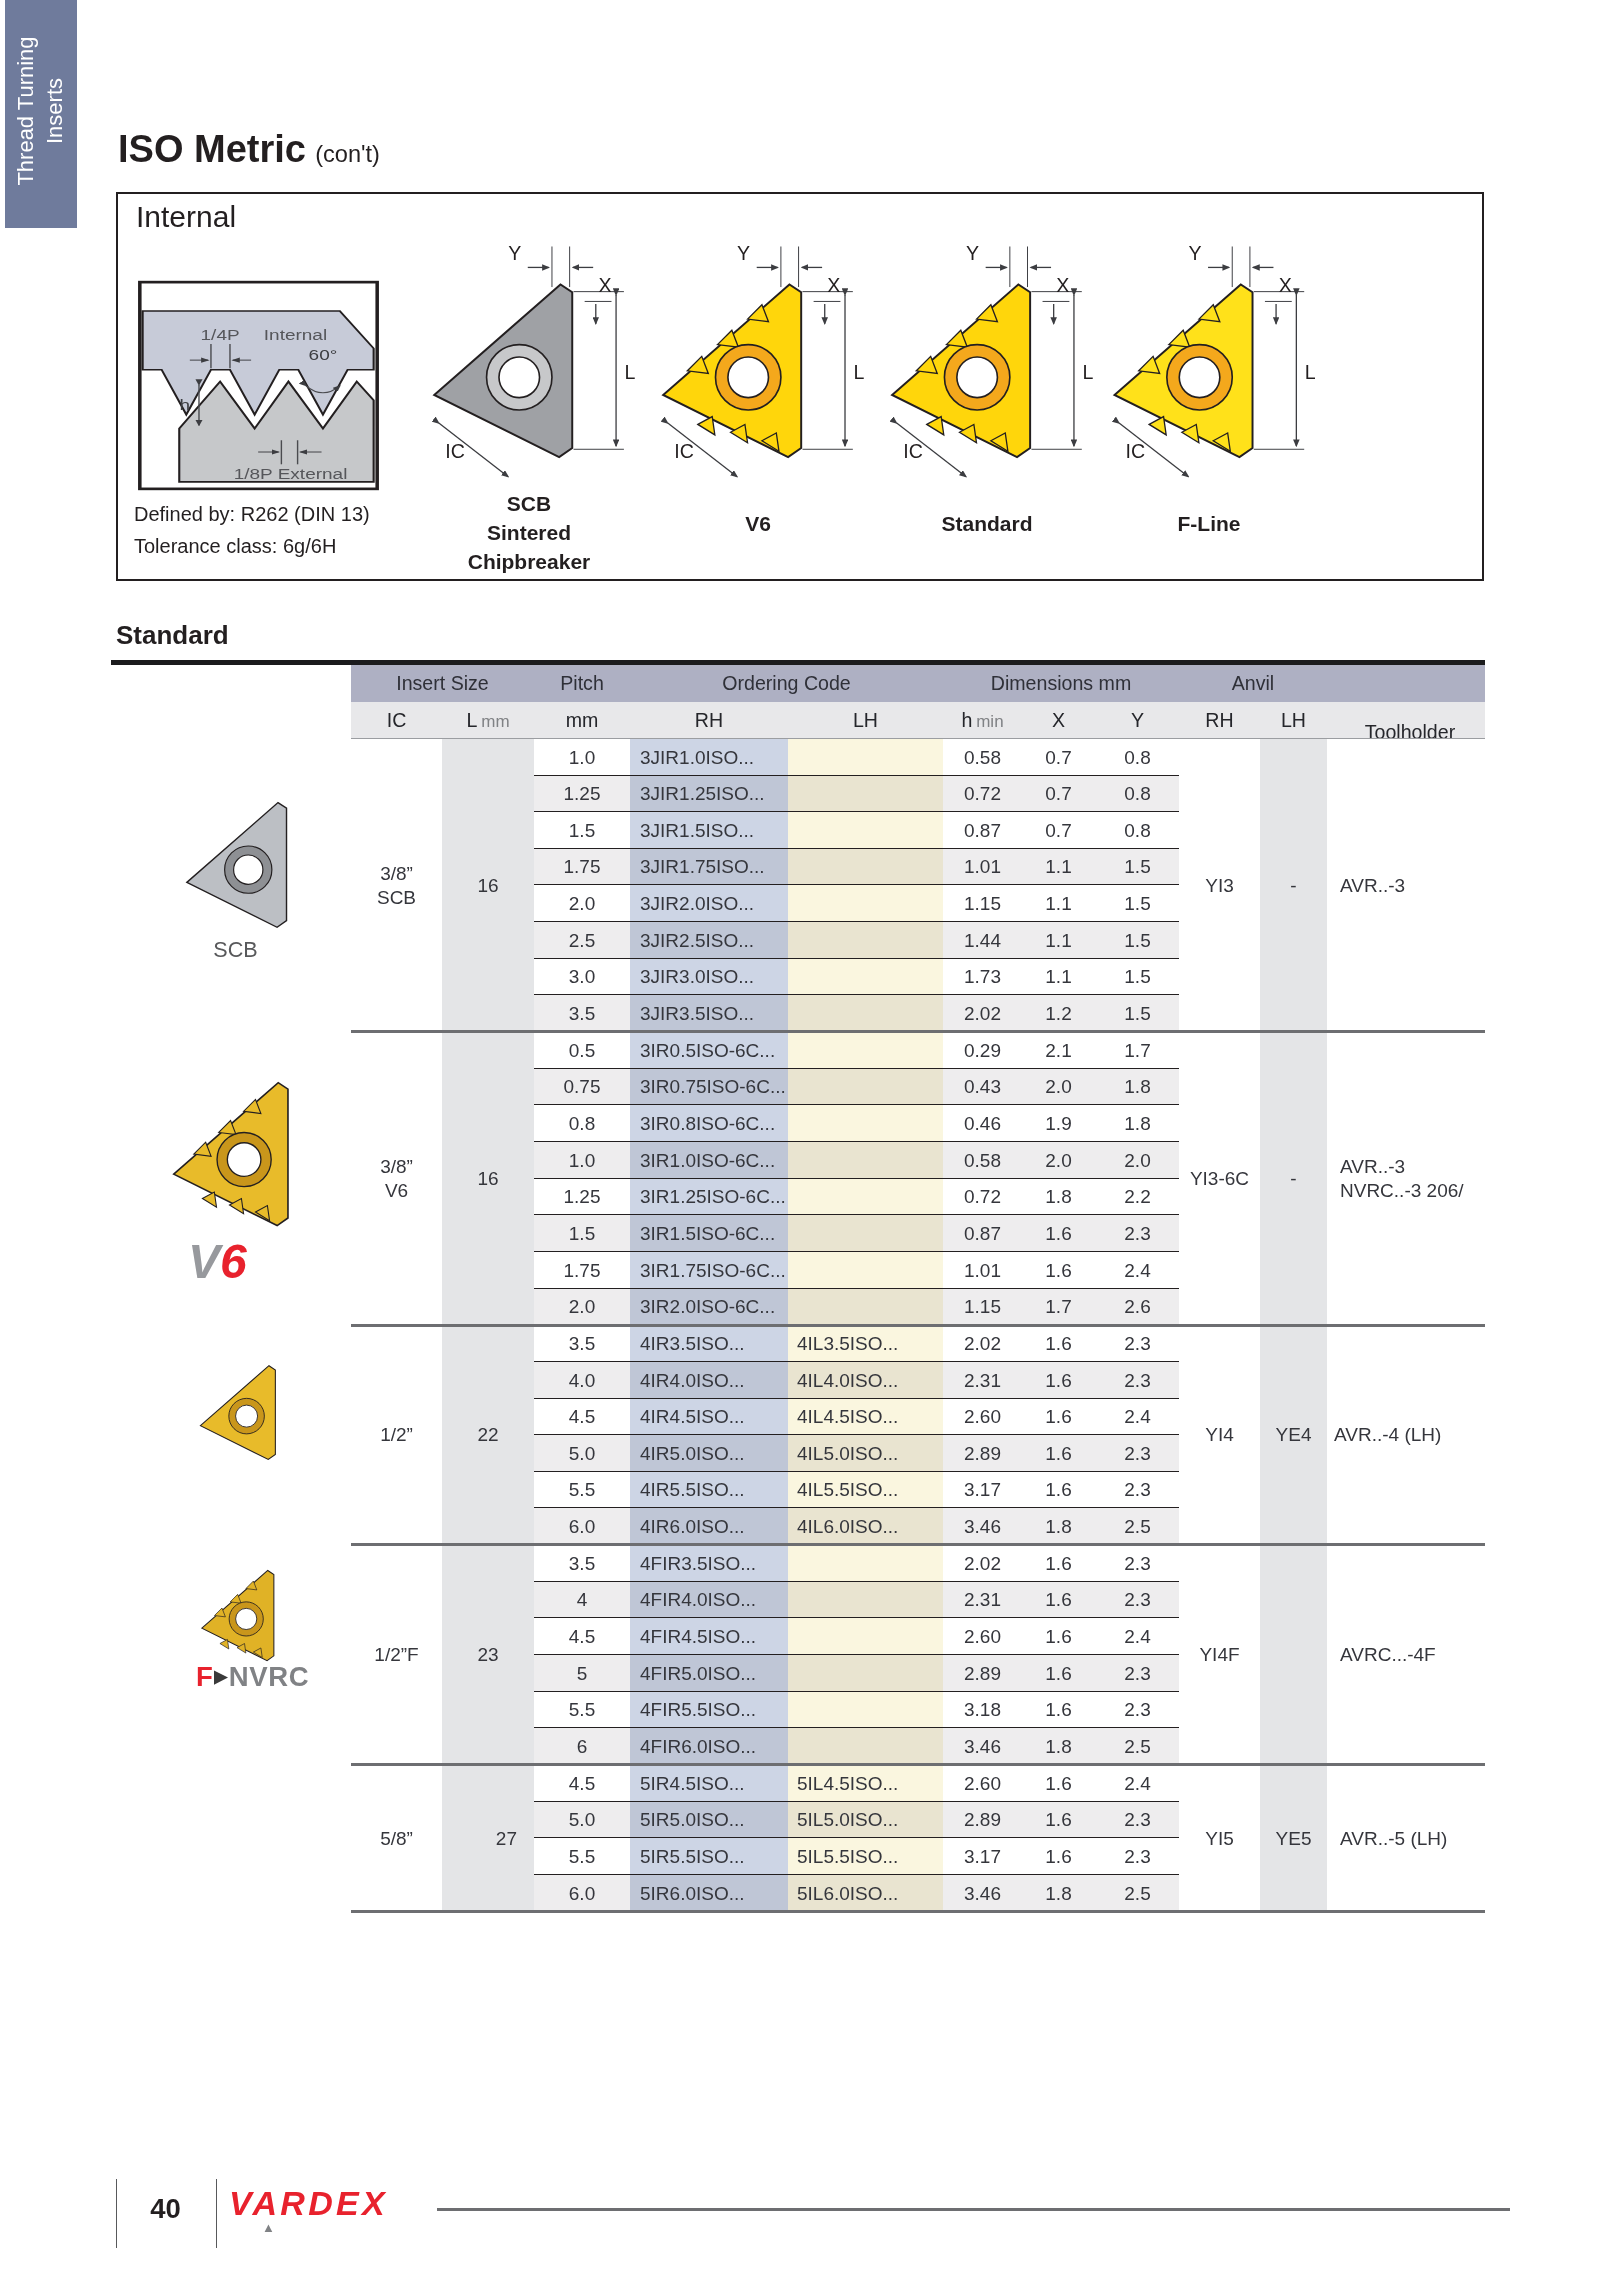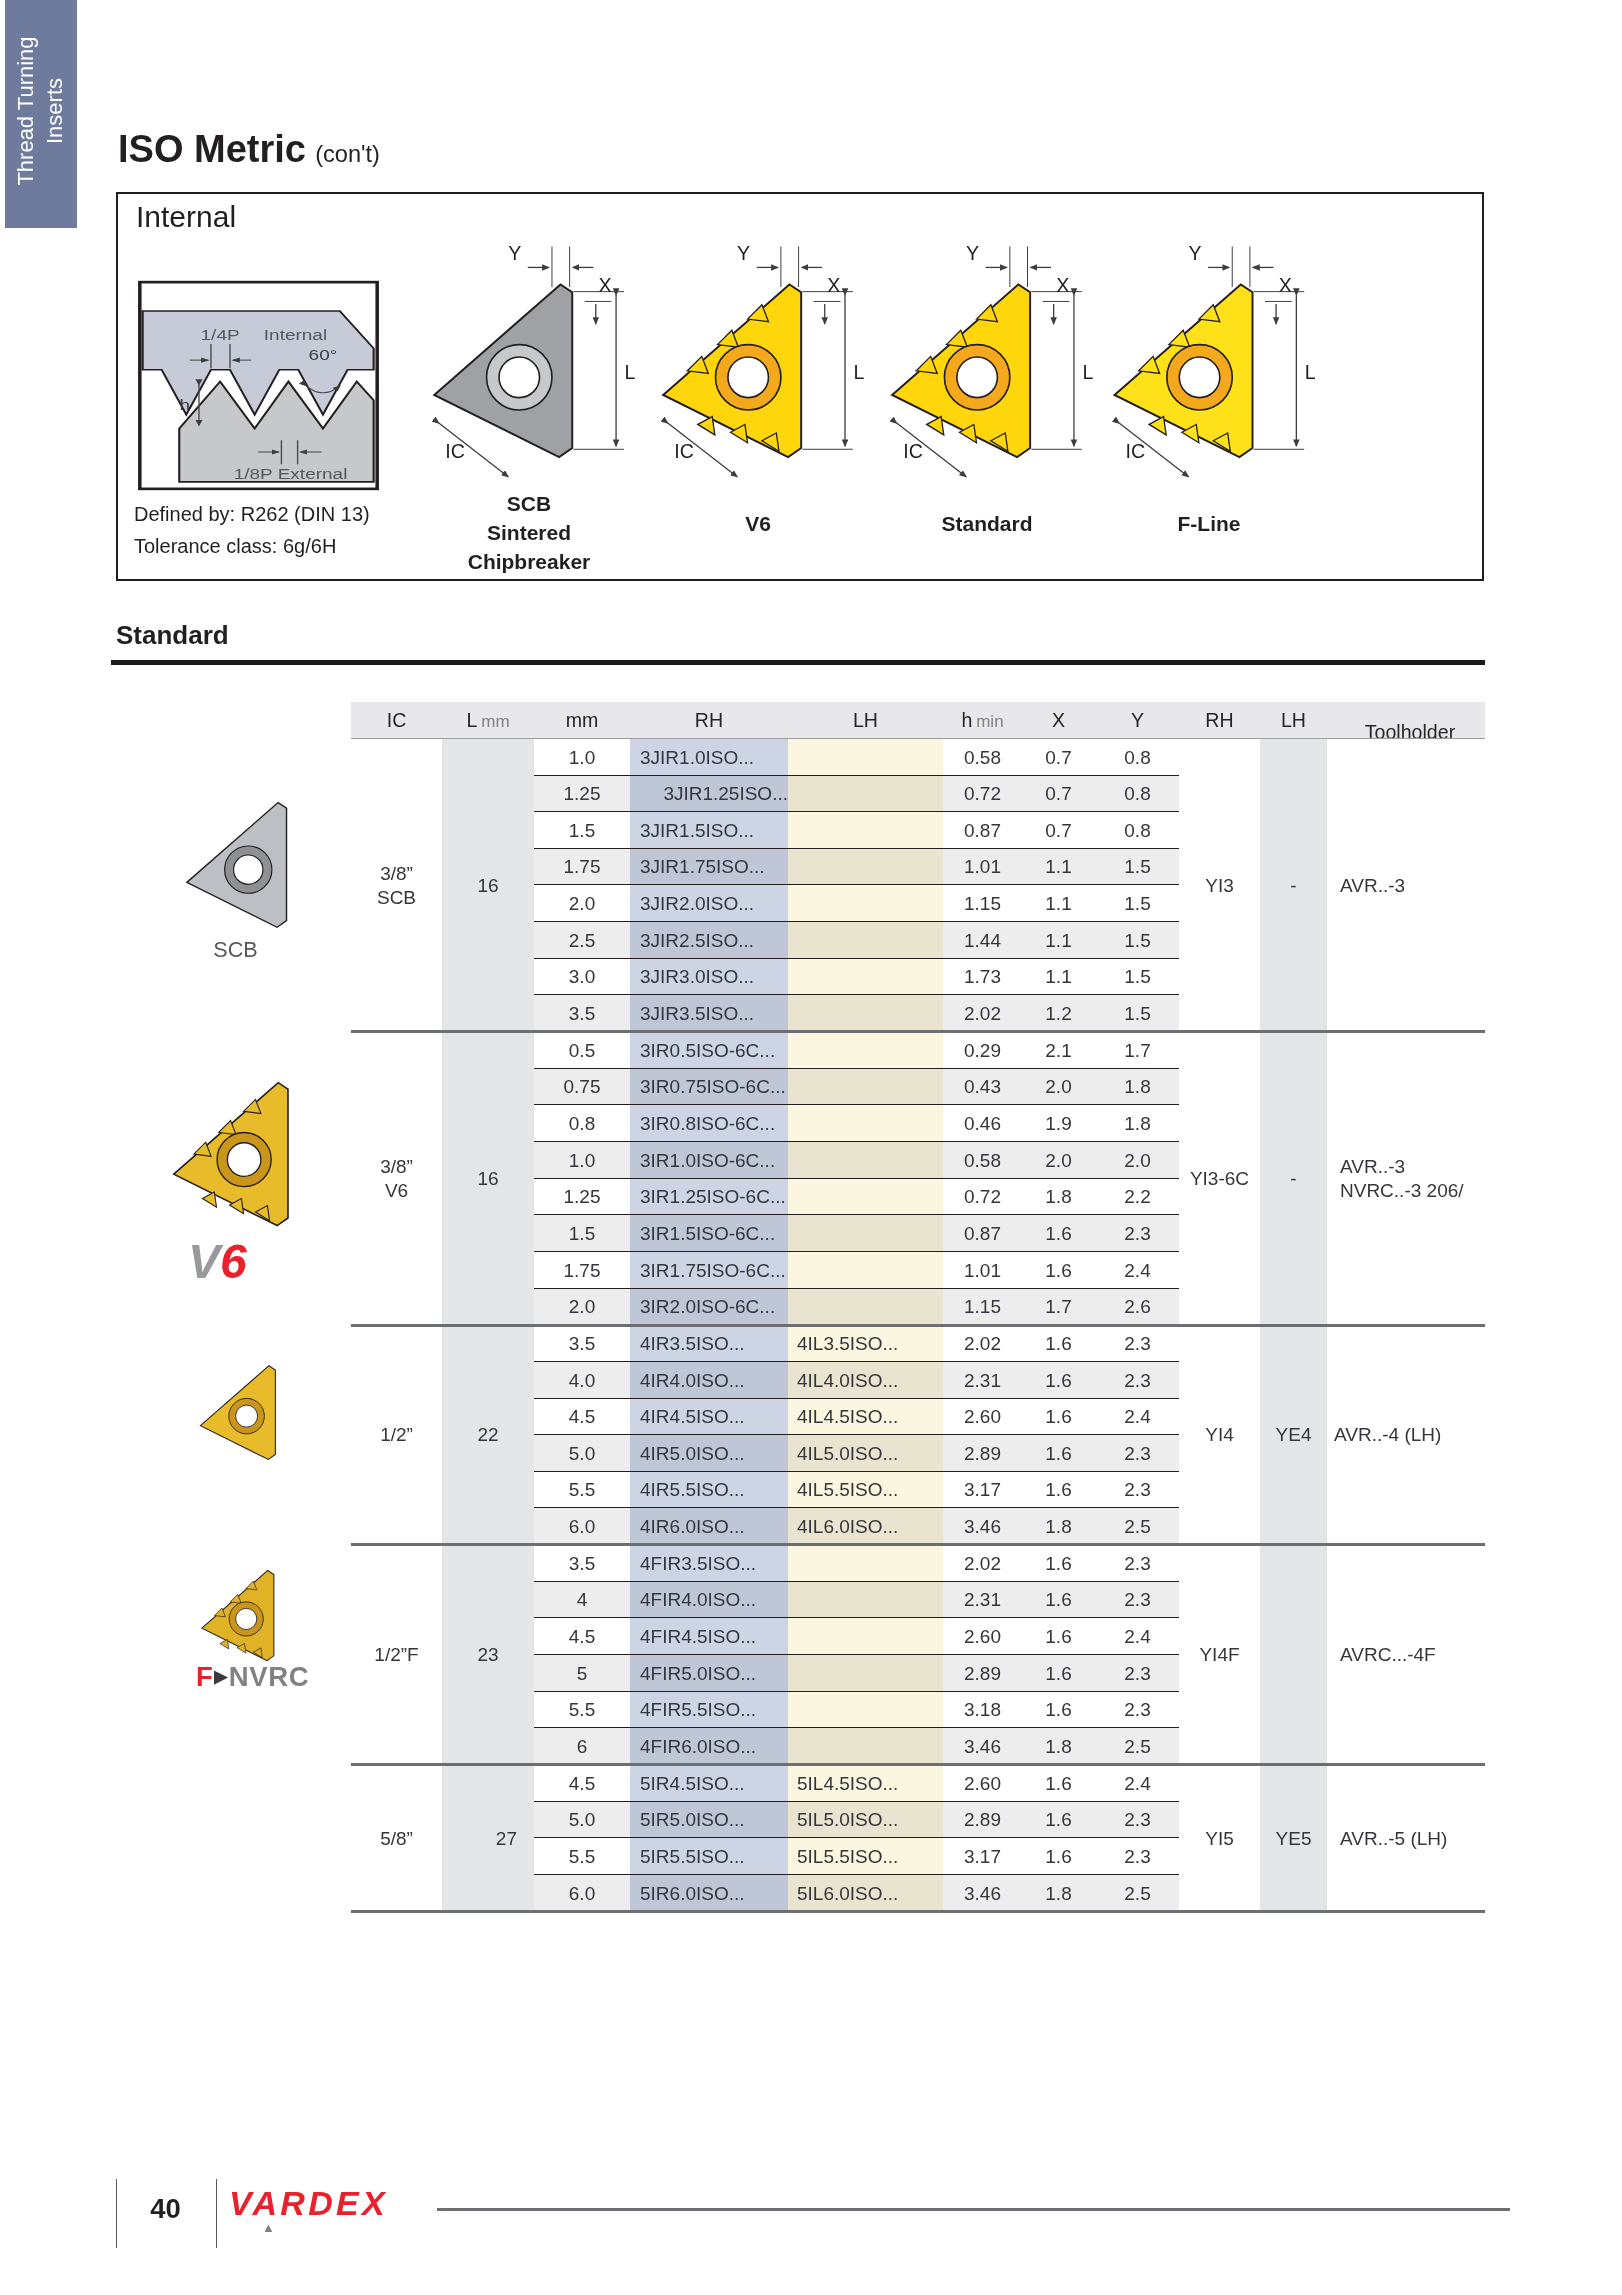--- a/index.html
+++ b/index.html
@@ -158,20 +158,27 @@
   <div class="a ctr" style="left:889px;top:512px;width:196px;font-size:21px;font-weight:600;">Standard</div>
   <div class="a ctr" style="left:1111px;top:512px;width:196px;font-size:21px;font-weight:600;">F-Line</div>
 
   <div class="a cap" style="top:503px;">Defined by: R262 (DIN 13)</div>
   <div class="a cap" style="top:535px;">Tolerance class: 6g/6H</div>
 
   <div id="std-title" class="a">Standard</div>
   <div id="toprule" class="a"></div>
 
   <div id="tgrid" class="a">
+    <div class="ghead">
+      <span class="hlbl" style="left:0;width:183px;">Insert Size</span>
+      <span class="hlbl" style="left:183px;width:96px;">Pitch</span>
+      <span class="hlbl" style="left:279px;width:313px;">Ordering Code</span>
+      <span class="hlbl" style="left:592px;width:236px;">Dimensions mm</span>
+      <span class="hlbl" style="left:828px;width:148px;">Anvil</span>
+    </div>
     <div class="subhead">
       <span class="slbl" style="left:0;width:91px;">IC</span>
       <span class="slbl" style="left:91px;width:92px;"><span>L</span><span class="unit">mm</span></span>
       <span class="slbl" style="left:183px;width:96px;">mm</span>
       <span class="slbl" style="left:279px;width:158px;">RH</span>
       <span class="slbl" style="left:437px;width:155px;">LH</span>
       <span class="slbl" style="left:592px;width:79px;"><span>h</span><span class="unit">min</span></span>
       <span class="slbl" style="left:671px;width:73px;">X</span>
       <span class="slbl" style="left:745px;width:83px;">Y</span>
       <span class="slbl" style="left:828px;width:81px;">RH</span>
@@ -186,21 +193,21 @@
         <div class="sep" style="left:0;top:76px;width:1134px;height:1.3px;background:#9b9da1;"></div>
         <div class="cell ctr" style="left:183px;top:77px;width:96px;">1.0</div>
         <div class="cell" style="left:289px;top:77px;width:148px;">3JIR1.0ISO...</div>
         <div class="cell" style="left:446px;top:77px;width:146px;"></div>
         <div class="cell ctr" style="left:592px;top:77px;width:79px;">0.58</div>
         <div class="cell ctr" style="left:671px;top:77px;width:73px;">0.7</div>
         <div class="cell ctr" style="left:745px;top:77px;width:83px;">0.8</div>
         <div class="" style="position:absolute;left:183px;top:113px;width:645px;height:37px;background:rgba(35,31,32,0.08);"></div>
         <div class="rline" style="left:183px;top:113px;width:645px;height:1.3px;"></div>
         <div class="cell ctr" style="left:183px;top:113px;width:96px;">1.25</div>
-        <div class="cell" style="left:289px;top:113px;width:148px;text-align:right;">3JIR1.25ISO...</div>
+        <div class="cell" style="left:289px;top:113px;width:148px;">3JIR1.25ISO...</div>
         <div class="cell" style="left:446px;top:113px;width:146px;"></div>
         <div class="cell ctr" style="left:592px;top:113px;width:79px;">0.72</div>
         <div class="cell ctr" style="left:671px;top:113px;width:73px;">0.7</div>
         <div class="cell ctr" style="left:745px;top:113px;width:83px;">0.8</div>
         <div class="rline" style="left:183px;top:149px;width:645px;height:1.3px;"></div>
         <div class="cell ctr" style="left:183px;top:150px;width:96px;">1.5</div>
         <div class="cell" style="left:289px;top:150px;width:148px;">3JIR1.5ISO...</div>
         <div class="cell" style="left:446px;top:150px;width:146px;"></div>
         <div class="cell ctr" style="left:592px;top:150px;width:79px;">0.87</div>
         <div class="cell ctr" style="left:671px;top:150px;width:73px;">0.7</div>

